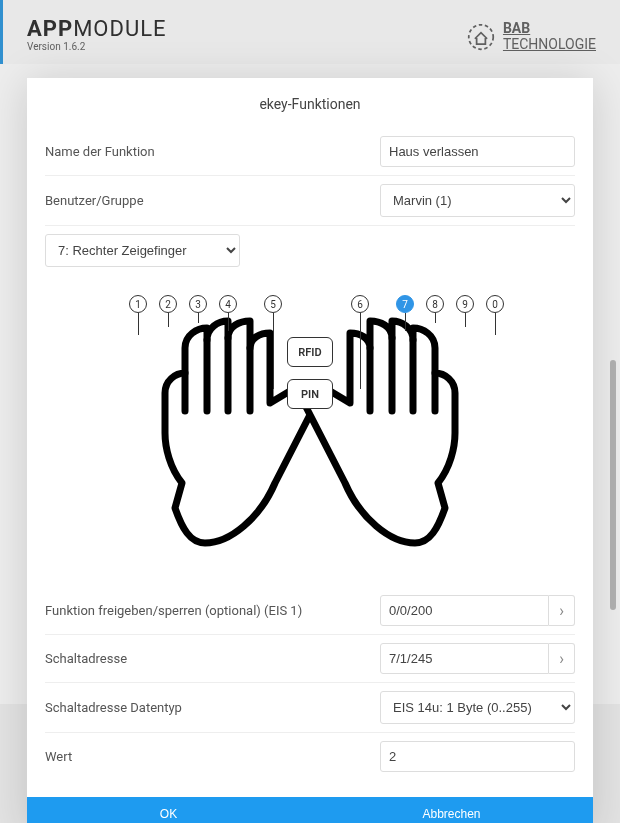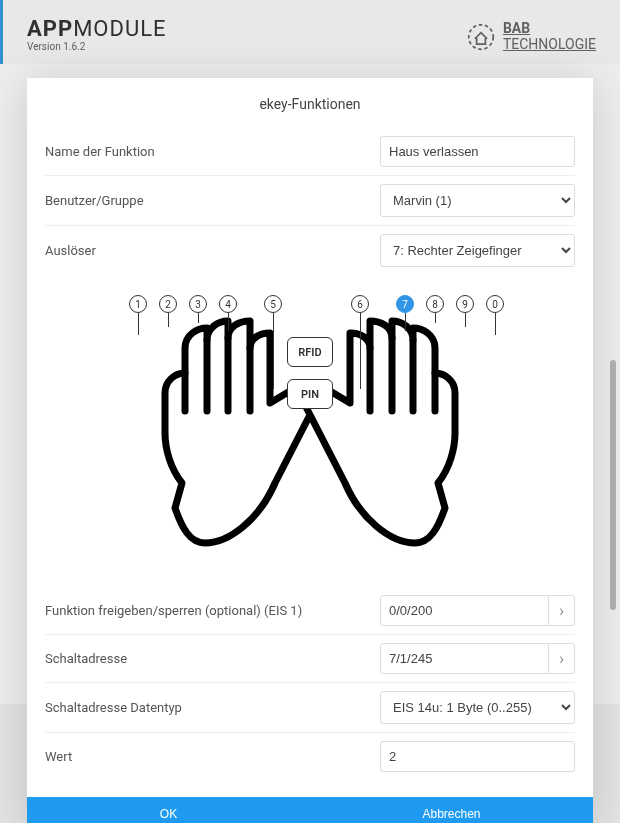--- a/index.html
+++ b/index.html
@@ -320,21 +320,20 @@
       <div class="m-row">
         <div class="m-label">Benutzer/Gruppe</div>
         <div class="m-field">
           <select>
             <option>Marvin (1)</option>
           </select>
         </div>
       </div>
 
       <div class="m-row noborder">
-        <div class="m-label">Auslöser</div>
         <div class="m-field">
           <select>
             <option>7: Rechter Zeigefinger</option>
           </select>
         </div>
       </div>
 
       <div class="hands-wrapper">
         <div class="num-row">
 

